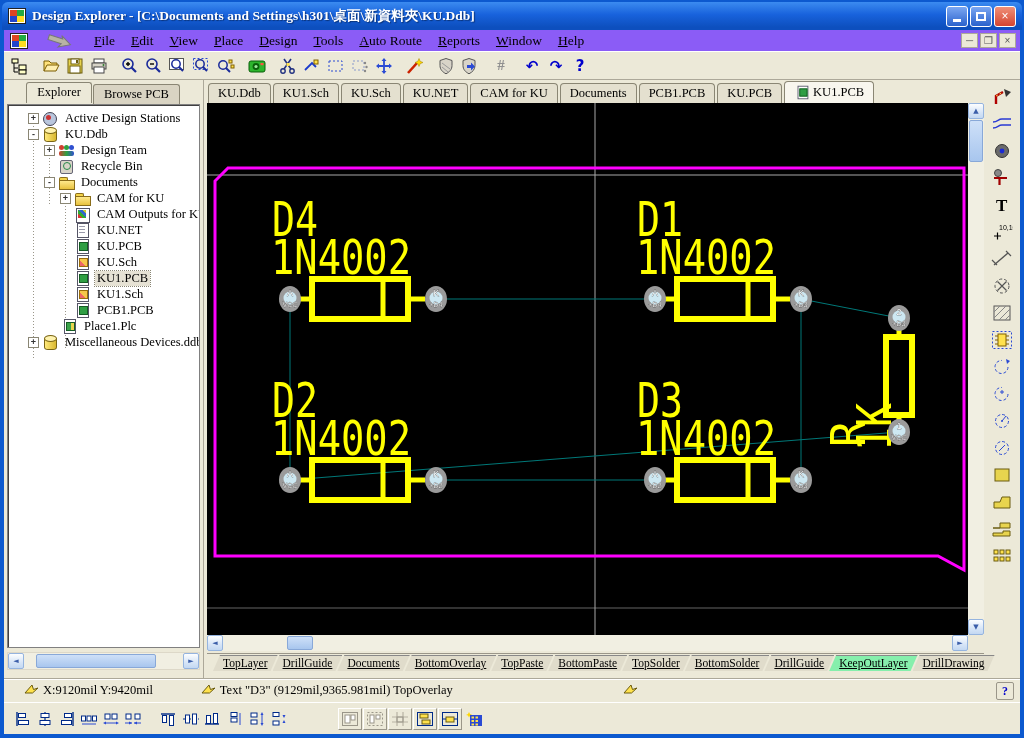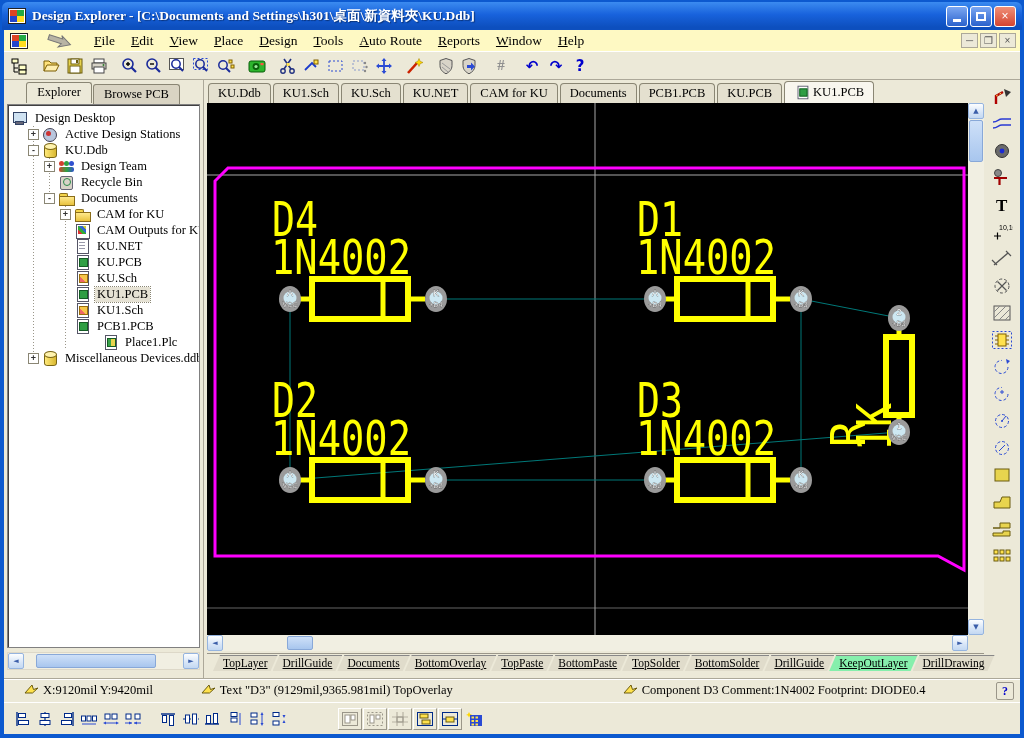--- a/index.html
+++ b/index.html
@@ -20,21 +20,21 @@
   .app-icon16 .q3{left:1px;bottom:1px;background:#24c;} .app-icon16 .q4{right:1px;bottom:1px;background:#fd2;}
   .winbtns { display:flex; gap:2px; }
   .wbtn { width:22px; height:21px; border-radius:3px; border:1px solid #fff;
     background:linear-gradient(180deg,#7BA7F2,#2A62CC); color:#fff; font-size:12px;
     display:flex; align-items:center; justify-content:center; font-family:"Liberation Sans",sans-serif; }
   .wbtn.close { background:linear-gradient(180deg,#F09078,#D44430); }
   .wbtn .minbar { width:8px; height:3px; background:#fff; margin-top:9px; }
   .wbtn .maxbox { width:10px; height:9px; border:2px solid #fff; }
 
   
-  .menubar { position:absolute; left:4px; top:30px; width:1016px; height:22px; background:#fef9c3;
+  .menubar { position:absolute; left:4px; top:30px; width:1016px; height:22px; background:#8b5cf6;
     display:flex; align-items:center; border-bottom:1px solid #fff; }
   .menu-item { font-size:13.5px; padding:1px 8px; color:#000; }
   .menu-item:first-letter { text-decoration:underline; }
   .mdi-btns { margin-left:auto; display:flex; gap:2px; padding-right:4px; }
   .mdibtn { width:17px; height:15px; background:#ECE9D8; border:1px solid #ACA899; color:#555;
     display:flex; align-items:center; justify-content:center; font-size:10px; font-family:"Liberation Sans",sans-serif; }
   .arrow-tool { width:34px; height:18px; margin:0 10px 0 14px; display:flex; align-items:center; justify-content:center; }
 
   
   .toolbar { position:absolute; left:4px; top:52px; width:1016px; height:28px; background:#ECE9D8;
@@ -347,24 +347,20 @@
 
   <div class="leftpanel">
     <div class="panel-tabs">
       <span class="ptab active">Explorer</span>
       <span class="ptab">Browse PCB</span>
     </div>
     <div class="tree">
       <div class="vguide" style="left:25px; top:21px; height:232px;"></div>
       <div class="vguide" style="left:41px; top:53px; height:48px;"></div>
       <div class="vguide" style="left:57px; top:101px; height:144px;"></div>
-      <div class="trow" style="padding-left:4px">
-          <span class="ti ti-desktop"></span>
-          <span class="tlabel">Design Desktop</span>
-        </div>
       <div class="trow" style="padding-left:20px">
           <span class="exp">+</span>
           <span class="ti ti-stations"></span>
           <span class="tlabel">Active Design Stations</span>
         </div>
       <div class="trow" style="padding-left:20px">
           <span class="exp">-</span>
           <span class="ti ti-db"></span>
           <span class="tlabel">KU.Ddb</span>
         </div>
@@ -416,21 +412,21 @@
       <div class="trow" style="padding-left:52px">
           <span class="spc"></span>
           <span class="ti ti-doc ti-sch"></span>
           <span class="tlabel">KU1.Sch</span>
         </div>
       <div class="trow" style="padding-left:52px">
           <span class="spc"></span>
           <span class="ti ti-doc ti-pcb"></span>
           <span class="tlabel">PCB1.PCB</span>
         </div>
-      <div class="trow" style="padding-left:80px">
+      <div class="trow" style="padding-left:39px">
           <span class="spc"></span>
           <span class="ti ti-doc ti-plc"></span>
           <span class="tlabel">Place1.Plc</span>
         </div>
       <div class="trow" style="padding-left:20px">
           <span class="exp">+</span>
           <span class="ti ti-db"></span>
           <span class="tlabel">Miscellaneous Devices.ddb</span>
         </div>
     </div>
@@ -725,21 +721,20 @@
           <path d="M1 10 L8 2 L9.5 6.5 L14 5 L8.5 10 Z" fill="#ffe24d" stroke="#6b5c10"></path>
         </svg></span>
     <span style="margin-left:4px">X:9120mil Y:9420mil</span>
     <span class="st-icon" style="margin-left:48px"><svg width="15" height="12">
           <path d="M1 10 L8 2 L9.5 6.5 L14 5 L8.5 10 Z" fill="#ffe24d" stroke="#6b5c10"></path>
         </svg></span>
     <span style="margin-left:4px">Text "D3" (9129mil,9365.981mil)  TopOverlay</span>
     <span class="st-icon" style="margin-left:170px"><svg width="15" height="12">
           <path d="M1 10 L8 2 L9.5 6.5 L14 5 L8.5 10 Z" fill="#ffe24d" stroke="#6b5c10"></path>
         </svg></span>
-    <span style="margin-left:4px">Component D3 Comment:1N4002 Footprint: DIODE0.4</span>
     <span class="helpbtn">?</span>
   </div>
 
   <div class="bottombar">
     <span class="bbtn" style="margin-left:8px">
         <svg width="18" height="16">
           <path d="M3 1 V15" stroke="#002A88" stroke-width="1.4"></path>
           <rect x="4.5" y="2.5" width="7" height="4" fill="#fff" stroke="#002A88"></rect>
           <rect x="4.5" y="9.5" width="10" height="4" fill="#fff" stroke="#002A88"></rect>
         </svg>

